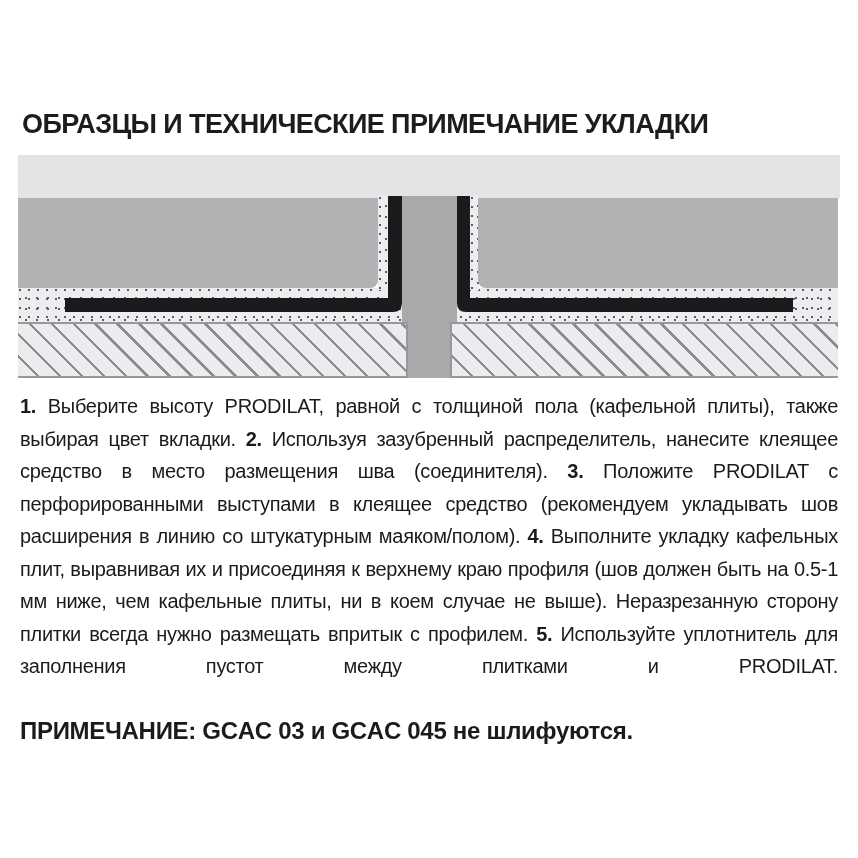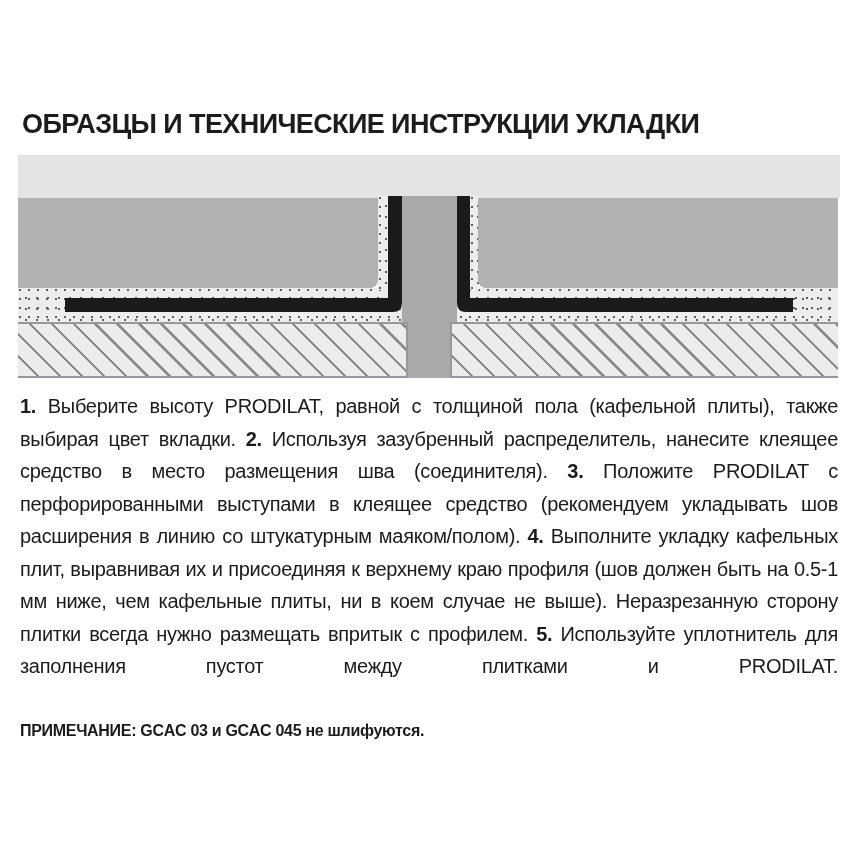--- a/index.html
+++ b/index.html
@@ -49,30 +49,30 @@
 
   
   .instructions{
     margin:0;position:absolute;left:20px;top:390px;width:818px;
     font-size:20px;line-height:32.5px;letter-spacing:-0.3px;
     text-align:justify;text-align-last:justify;color:#1b1b1b;
   }
   .instructions b{font-weight:bold;}
   .note{
     margin:0;position:absolute;left:20px;top:715px;width:818px;
-    font-size:16px;line-height:32.5px;letter-spacing:-0.3px;
+    font-size:24px;line-height:32.5px;letter-spacing:-0.3px;
     font-weight:bold;color:#1b1b1b;
   }
 </style>
 </head>
 <body>
 
 <div class="page">
 
-  <h1 class="title">ОБРАЗЦЫ И ТЕХНИЧЕСКИЕ ИНСТРУКЦИИ УКЛАДКИ</h1>
+  <h1 class="title">ОБРАЗЦЫ И ТЕХНИЧЕСКИЕ ПРИМЕЧАНИЕ УКЛАДКИ</h1>
 
   <div class="diagram">
     <div class="band"></div>
     <div class="adhesive stipple"></div>
     <div class="stip-col-left stipple"></div>
     <div class="stip-col-right stipple"></div>
     <div class="insert"></div>
     <div class="tile tile-left"></div>
     <div class="tile tile-right"></div>
     <div class="substrate substrate-left"></div>

